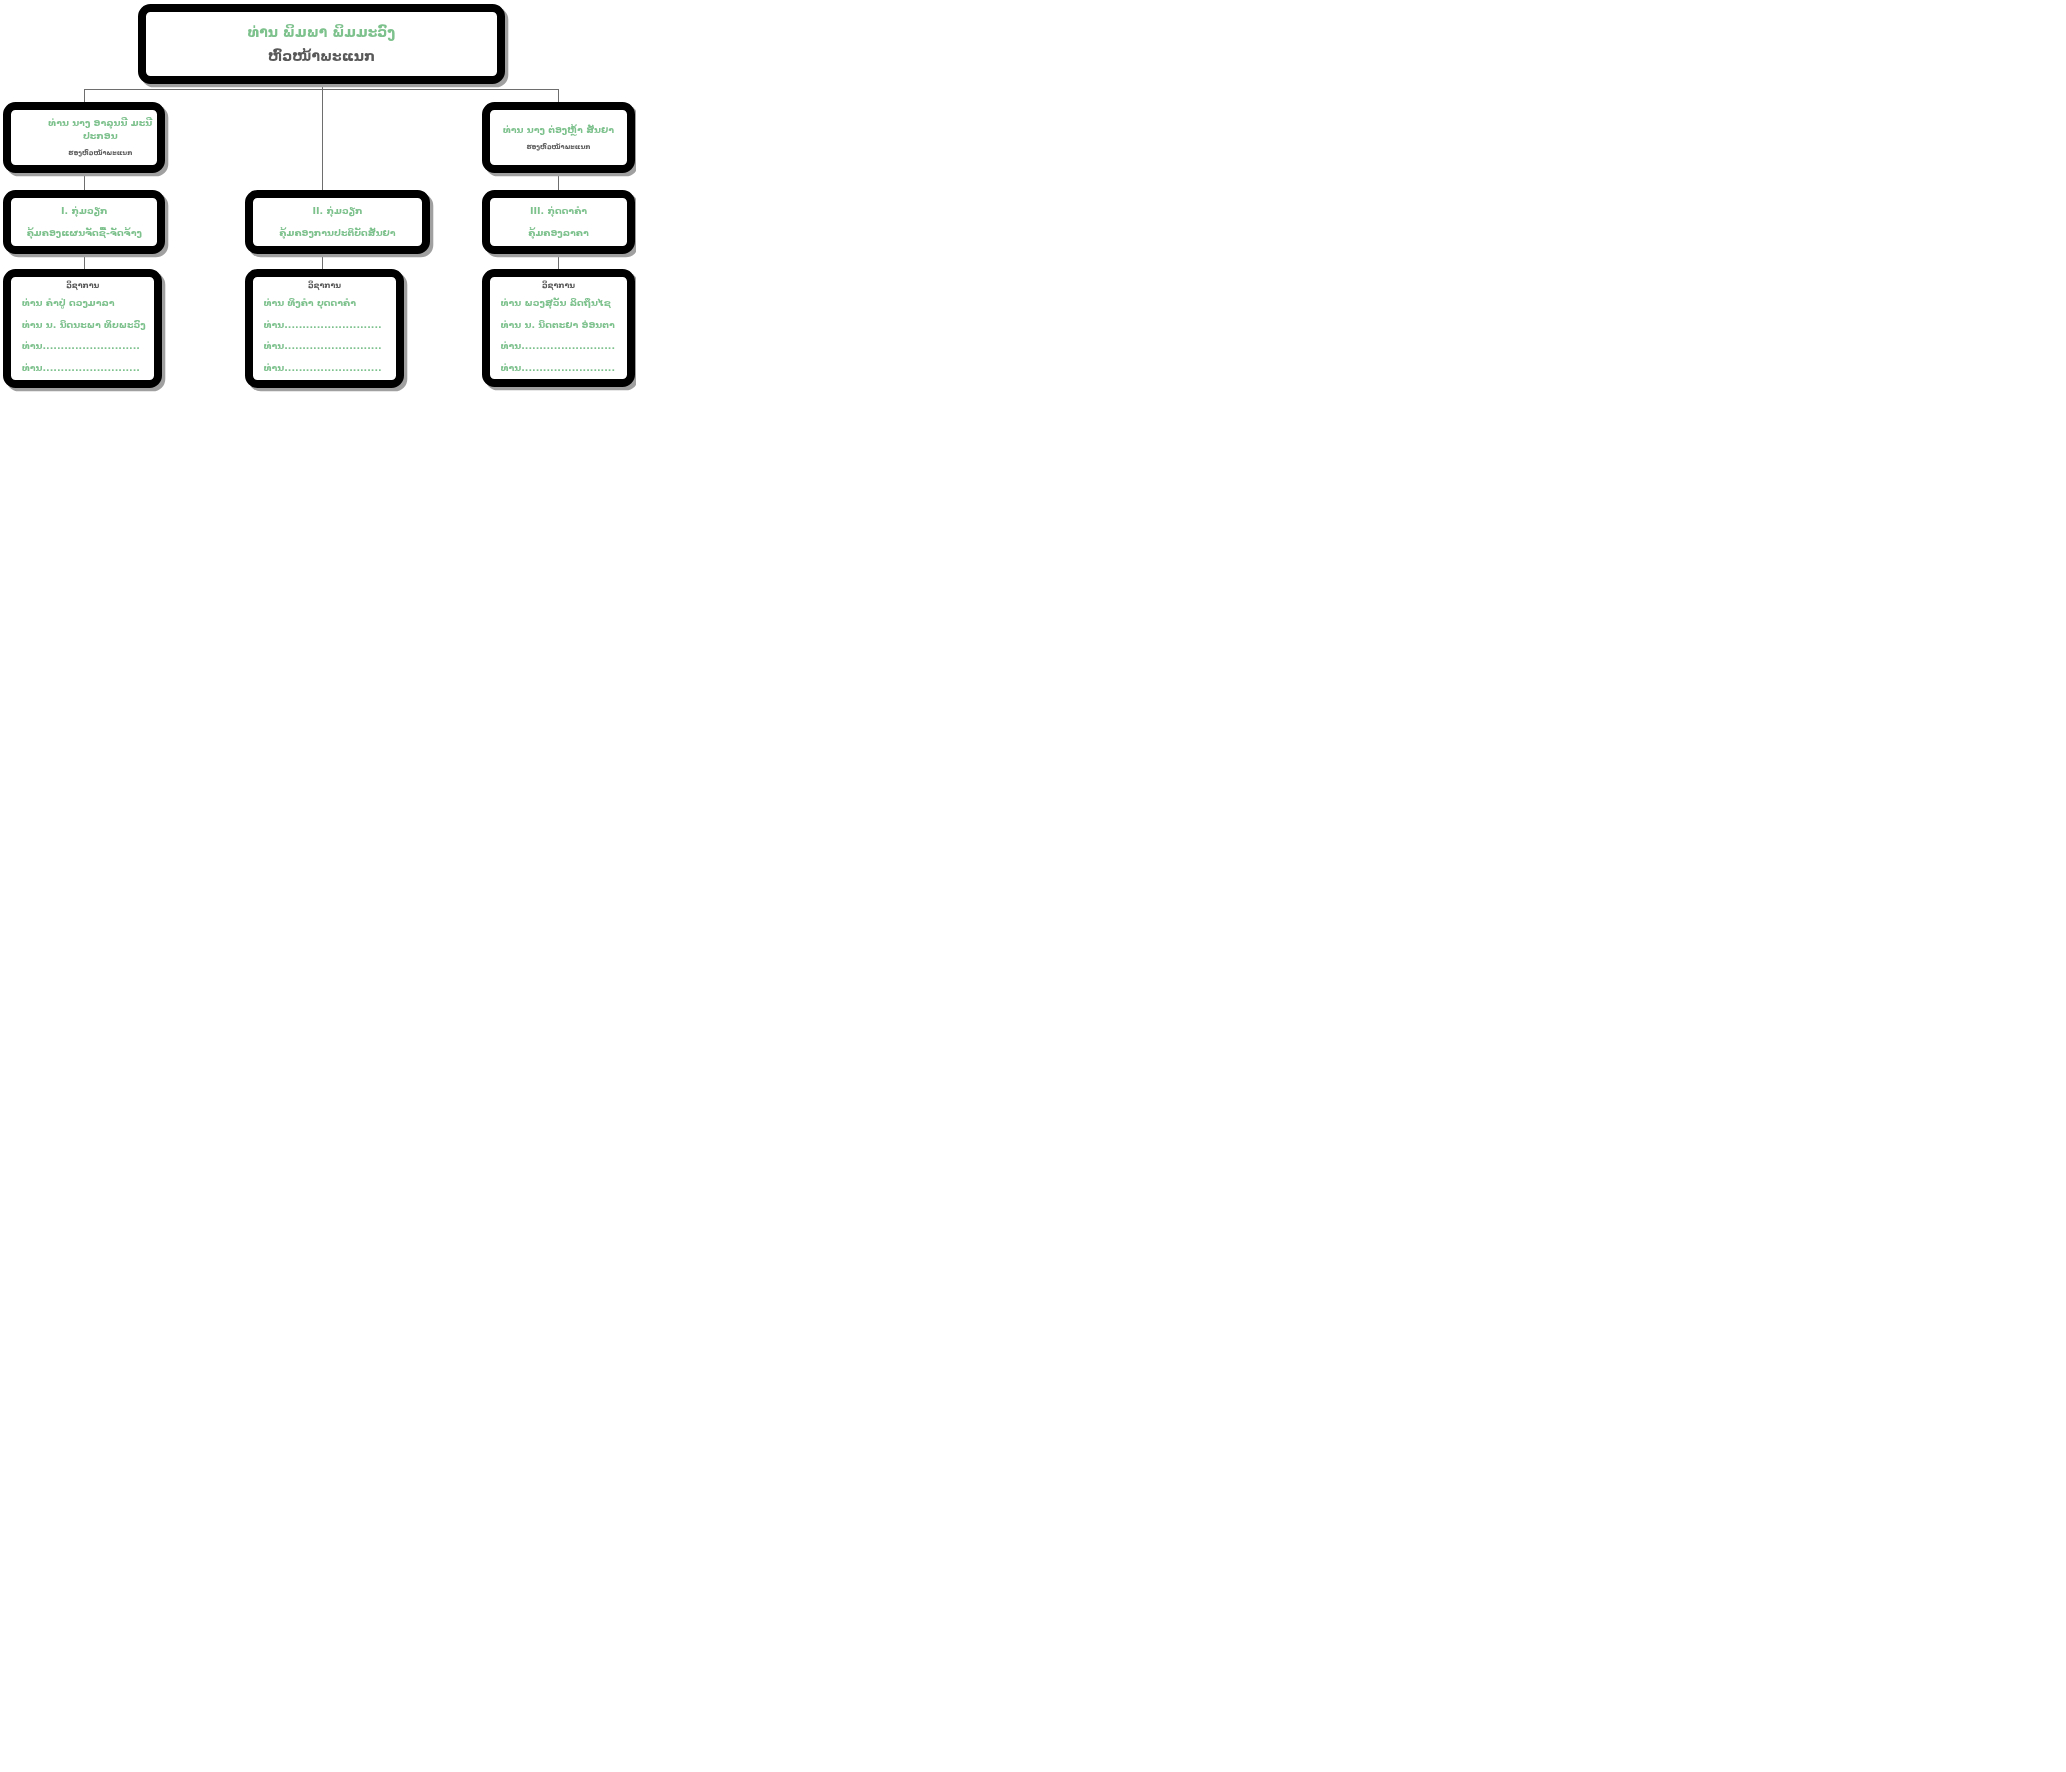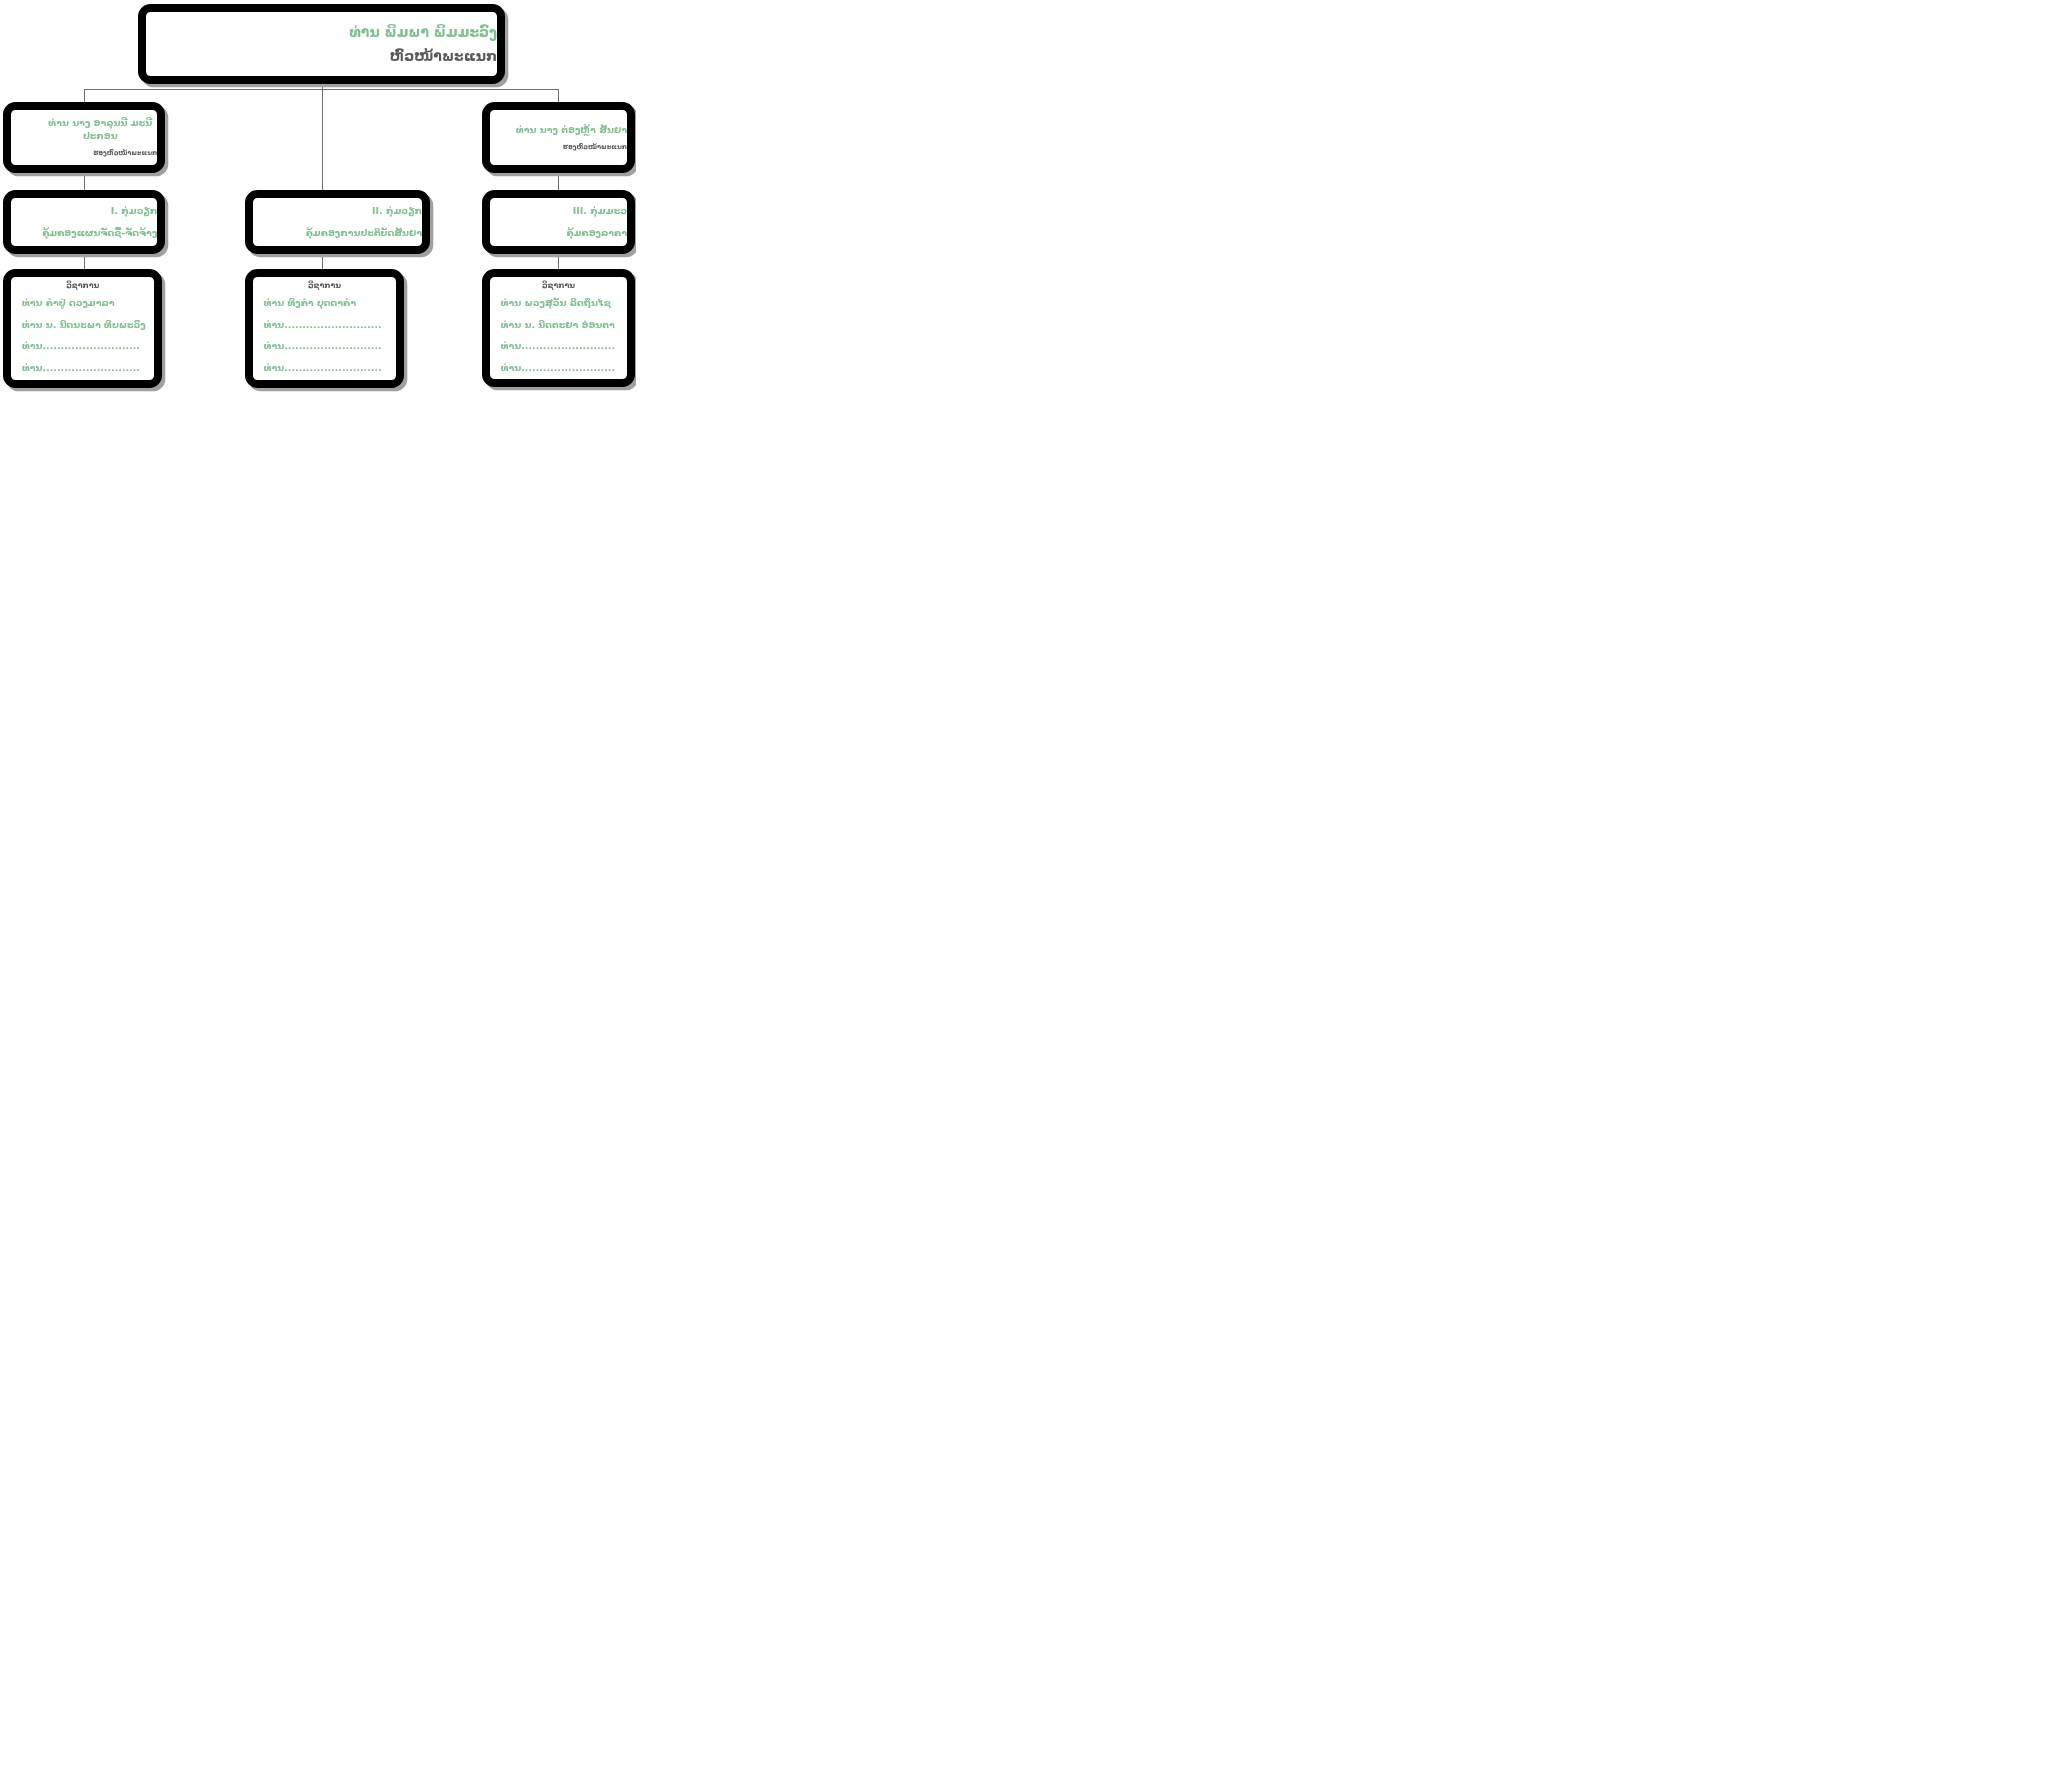--- a/index.html
+++ b/index.html
@@ -27,21 +27,21 @@
   .node{
     position:absolute;
     box-sizing:border-box;
     background:#ffffff;
     border:8.3px solid var(--border-black,#000);
     border-radius:12.4px;
     box-shadow:3.3px 3.3px 0 var(--shadow-gray,#A0A0A0);
     z-index:2;
     display:flex;
     flex-direction:column;
-    align-items:flex-end;
+    align-items:center;
     justify-content:center;
     text-align:center;
   }
   .green{
     color:var(--accent-green,#7DC18D);
     font-weight:700;
   }
   .gray{
     color:var(--text-gray,#595959);
     font-weight:600;
@@ -106,21 +106,21 @@
     <div class="green grp-line">I. ກຸ່ມວຽກ</div>
     <div class="green grp-line">ຄຸ້ມຄອງແຜນຈັດຊື້-ຈັດຈ້າງ</div>
   </div>
 
   <div class="node grp" style="left:245px;top:190px;width:185px;height:64px;">
     <div class="green grp-line">II. ກຸ່ມວຽກ</div>
     <div class="green grp-line">ຄຸ້ມຄອງການປະຕິບັດສັນຍາ</div>
   </div>
 
   <div class="node grp" style="left:482px;top:190px;width:153px;height:64px;">
-    <div class="green grp-line">III. ກຸ່ມມະວ</div>
+    <div class="green grp-line">III. ກຸ່ດດາຄຳ</div>
     <div class="green grp-line">ຄຸ້ມຄອງລາຄາ</div>
   </div>
 
   <div class="node team" style="left:3.3px;top:269px;width:159px;height:119px;">
     <div class="gray team-header">ວິຊາການ</div>
     <div class="green team-member">ທ່ານ ຄຳປູ່ ດວງມາລາ</div>
     <div class="green team-member">ທ່ານ ນ. ນິດນະພາ ທິບພະວົງ</div>
     <div class="green team-member">ທ່ານ...........................</div>
     <div class="green team-member">ທ່ານ...........................</div>
   </div>

